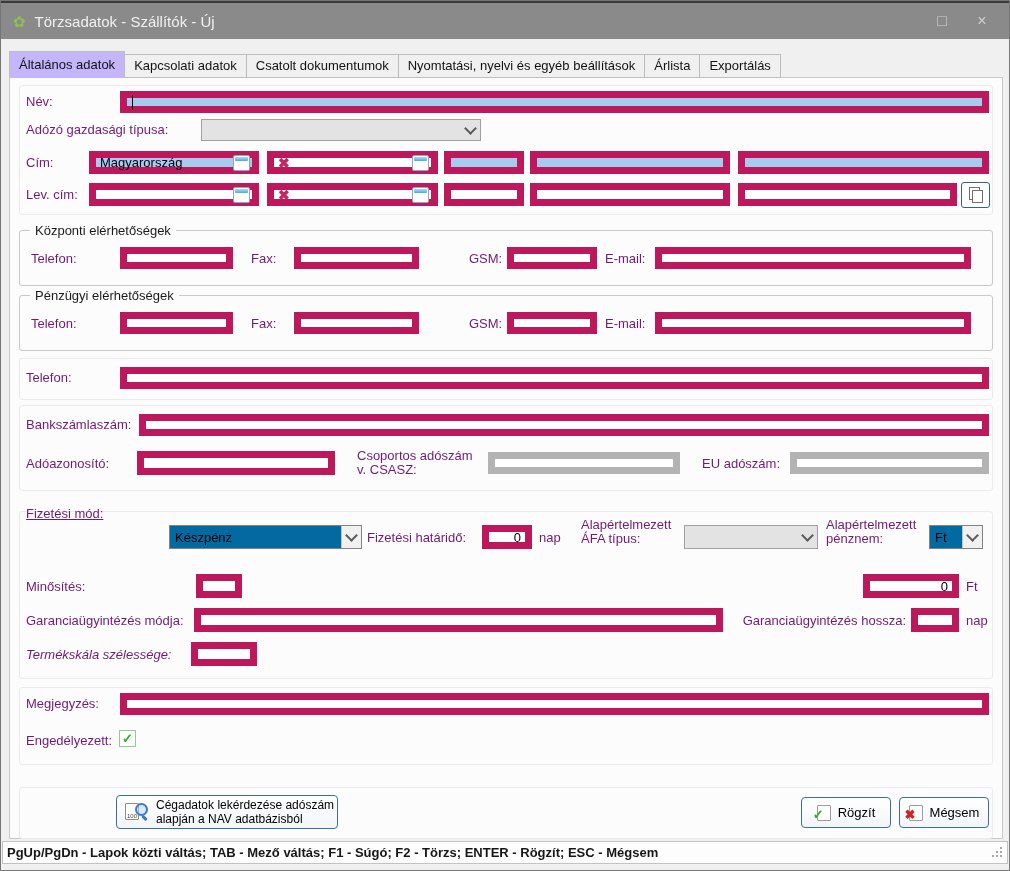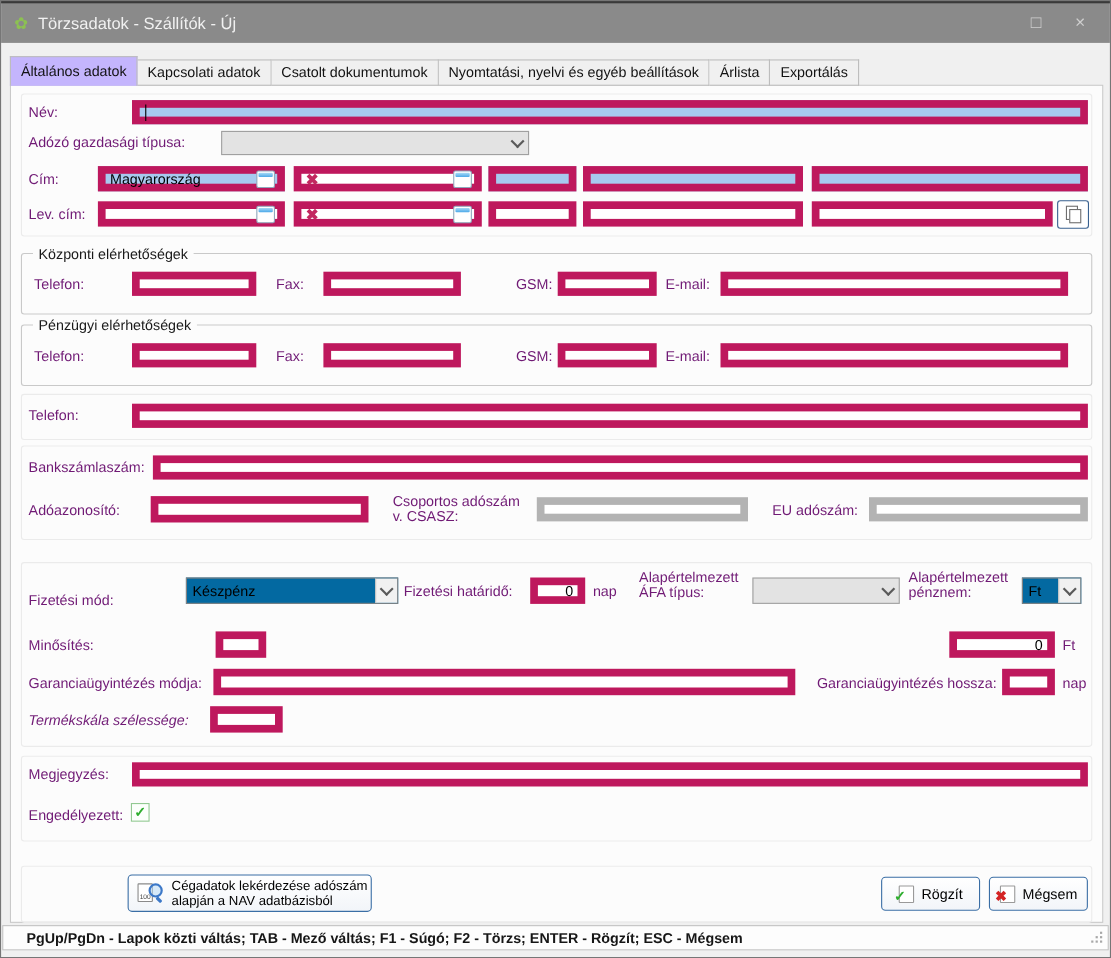--- a/index.html
+++ b/index.html
@@ -55,21 +55,21 @@
   .btn .doc .mark{position:absolute;left:-5px;top:2px;font-size:13px;font-weight:bold;line-height:1;}
   .mark.green{color:#2fae2f;}
   .mark.red{color:#d42323;}
   .navbtn{justify-content:flex-start;padding-left:8px;gap:8px;font-size:12px;}
   .navico{position:relative;width:23px;height:21px;flex:none;}
   .navico .doc2{position:absolute;left:0;top:1px;width:14px;height:17px;background:#fff;border:1px solid #8a8a8a;border-radius:1px;font-size:6px;color:#444;display:flex;align-items:flex-end;padding-left:1px;box-sizing:border-box;}
   .navico .lens{position:absolute;right:0;top:1px;width:9px;height:9px;border:2px solid #3c78c8;border-radius:50%;background:rgba(180,215,245,.5);}
   .navico .handle{position:absolute;right:2px;top:13px;width:3px;height:6px;background:#3c78c8;transform:rotate(-45deg);border-radius:1px;}
   .navtext{line-height:14px;text-align:left;}
   
-  .statusbar{position:absolute;left:1px;right:1px;bottom:6px;height:23px;box-sizing:border-box;background:#fdfdfd;border:1px solid #c2c2c2;display:flex;align-items:center;padding-left:21px;font-size:13px;font-weight:bold;color:#161616;z-index:4;}
+  .statusbar{position:absolute;left:1px;right:1px;bottom:6px;height:23px;box-sizing:border-box;background:#fdfdfd;border:1px solid #c2c2c2;display:flex;align-items:center;padding-left:4px;font-size:13px;font-weight:bold;color:#161616;z-index:4;}
   .grip{margin-left:auto;margin-right:5px;position:relative;width:11px;height:11px;}
   .grip i{position:absolute;right:0;bottom:1px;width:2px;height:2px;background:#a8a8a8;box-shadow:-4px 0 #a8a8a8,-8px 0 #a8a8a8,0 -4px #a8a8a8,-4px -4px #a8a8a8,0 -8px #a8a8a8;}
 </style>
 </head>
 <body>
 
 <div class="window">
 
   <div class="titlebar">
     <span class="app-icon">✿</span>
@@ -181,21 +181,21 @@
   <div class="lbl" style="left:25px;top:417px;">Bankszámlaszám:</div>
   <div class="inp" style="left:138px;top:413px;width:850px;height:22px;"></div>
 
   <div class="lbl" style="left:25px;top:456px;">Adóazonosító:</div>
   <div class="inp" style="left:136px;top:450px;width:198px;height:24px;"></div>
   <div class="lbl wrap" style="left:356px;top:448px;width:125px;">Csoportos adószám v. CSASZ:</div>
   <div class="inp soft" style="left:487px;top:451px;width:192px;height:22px;"></div>
   <div class="lbl" style="left:701px;top:456px;">EU adószám:</div>
   <div class="inp soft" style="left:789px;top:451px;width:199px;height:22px;"></div>
 
-  <div class="lbl" style="left:25px;top:538px;">Fizetési mód:</div>
+  <div class="lbl" style="left:25px;top:506px;text-decoration:underline;">Fizetési mód:</div>
   <div class="combo" style="left:168px;top:524px;width:193px;height:24px;">
     <span class="ctext">Készpénz</span>
     <span class="cbtn">
         <i class="chev"></i>
       </span>
   </div>
   <div class="lbl" style="left:366px;top:530px;">Fizetési határidő:</div>
   <div class="inp num" style="left:481px;top:524px;width:50px;height:24px;">
     <span class="val">0</span>
   </div>

